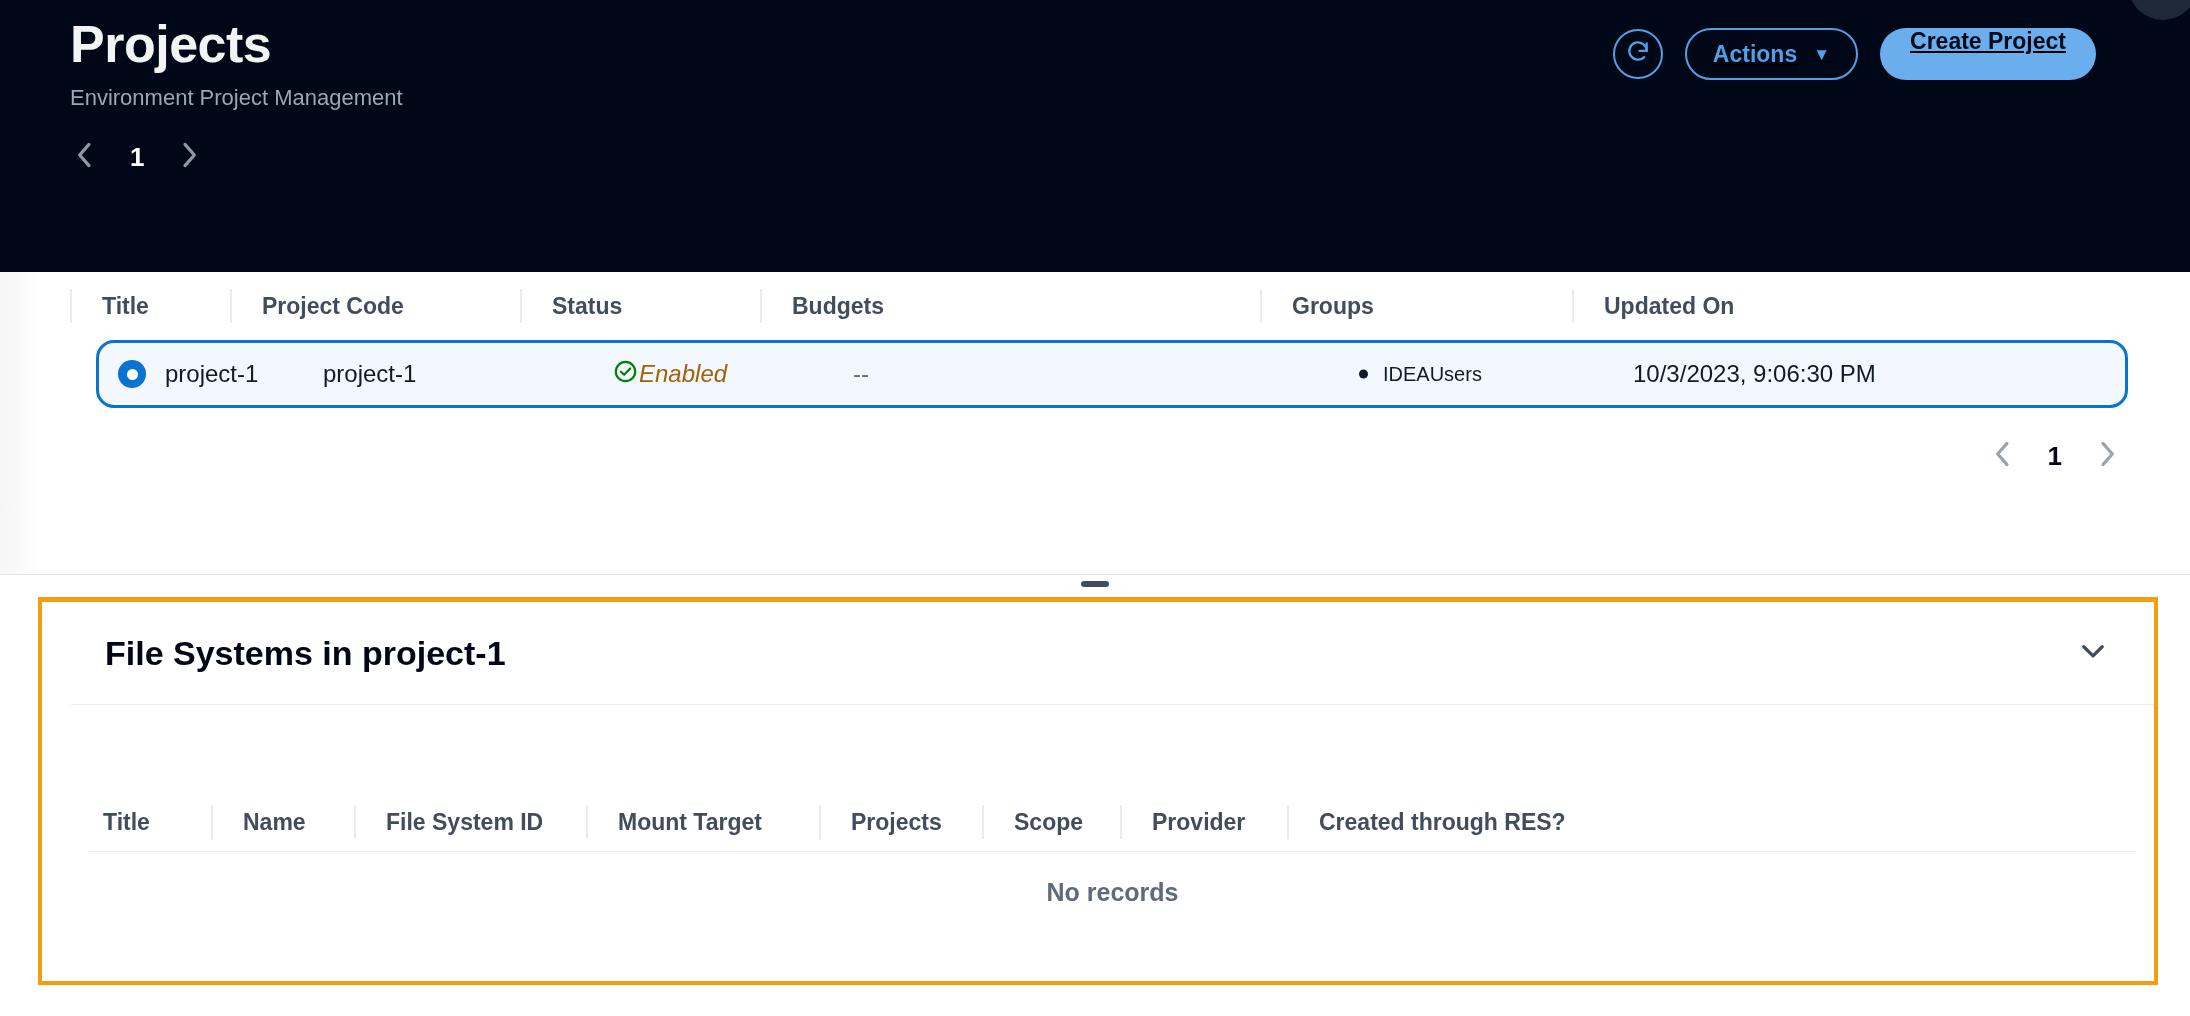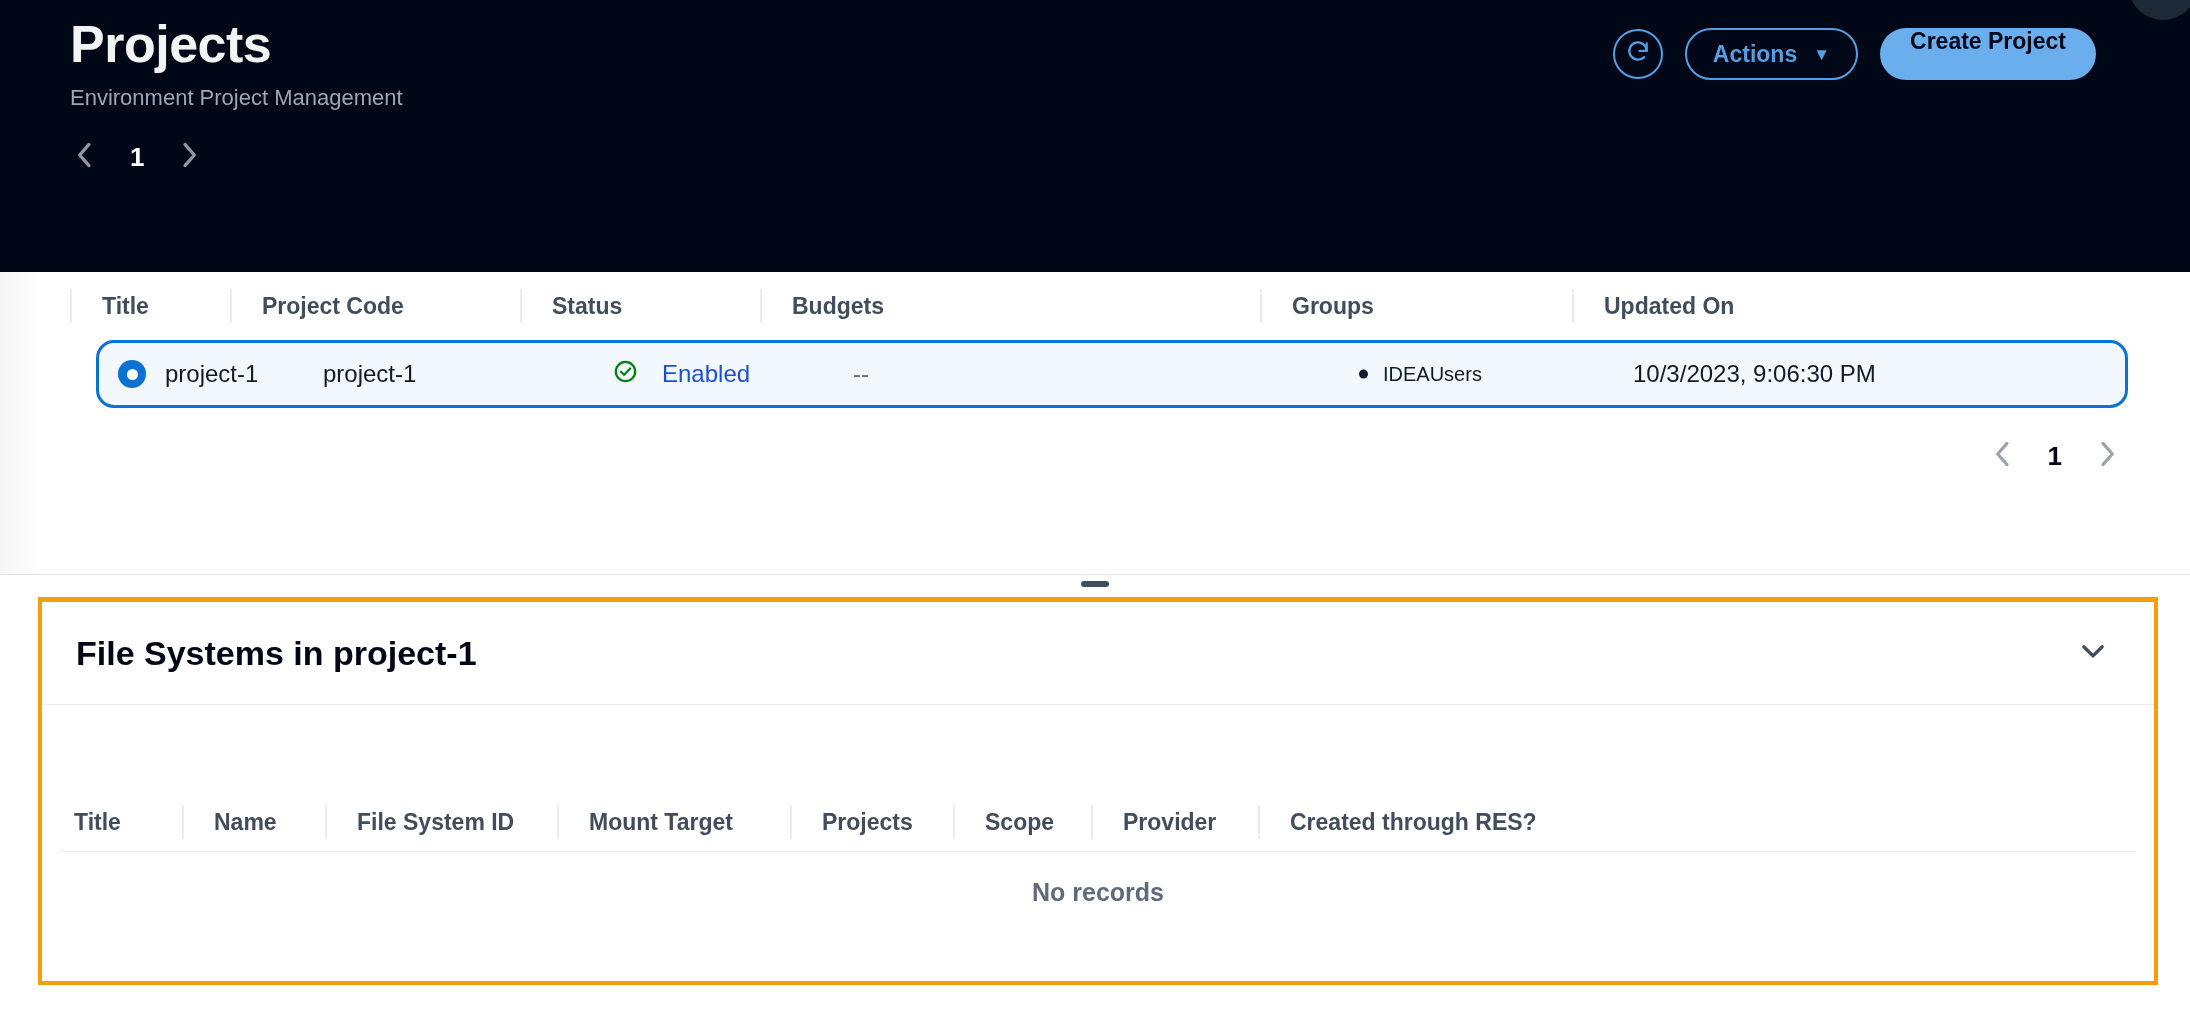--- a/index.html
+++ b/index.html
@@ -66,20 +66,21 @@
     font-size: 22px;
     color: #9ba7b6;
     font-weight: normal;
   }
 
   .header-actions {
     display: flex;
     align-items: center;
     gap: 22px;
     margin-top: 14px;
+    text-decoration: underline;
   }
 
   .icon-btn-refresh {
     width: 50px;
     height: 50px;
     border-radius: 50%;
     border: 2px solid #539fe5;
     background: transparent;
     display: flex;
     align-items: center;
@@ -262,23 +263,24 @@
     width: 11px;
     height: 11px;
     border-radius: 50%;
     background: #ffffff;
     display: block;
   }
 
   .status-cell {
     display: flex;
     align-items: center;
-    gap: 24px;
-    color: #1d4ed8;
+    gap: 1px;
+    color: #a16207;
     font-size: 24px;
+    font-style: italic;
   }
 
   .group-list {
     list-style: none;
     margin: 0; padding: 0;
   }
   .group-list li {
     position: relative;
     padding-left: 30px;
     font-size: 20px;
@@ -322,20 +324,21 @@
   }
 
   
   .fs-panel {
     margin: 0 32px 0 38px;
     border: 4px solid #f59d0e;
     border-top: 5px solid #f59d0e;
     background: #ffffff;
     height: 388px;
     overflow: hidden;
+    padding-left: 29px;
   }
 
   .fs-header {
     display: flex;
     align-items: center;
     justify-content: space-between;
     padding: 26px 38px 26px 34px;
     border-bottom: 1px solid #e9ebed;
   }
 

